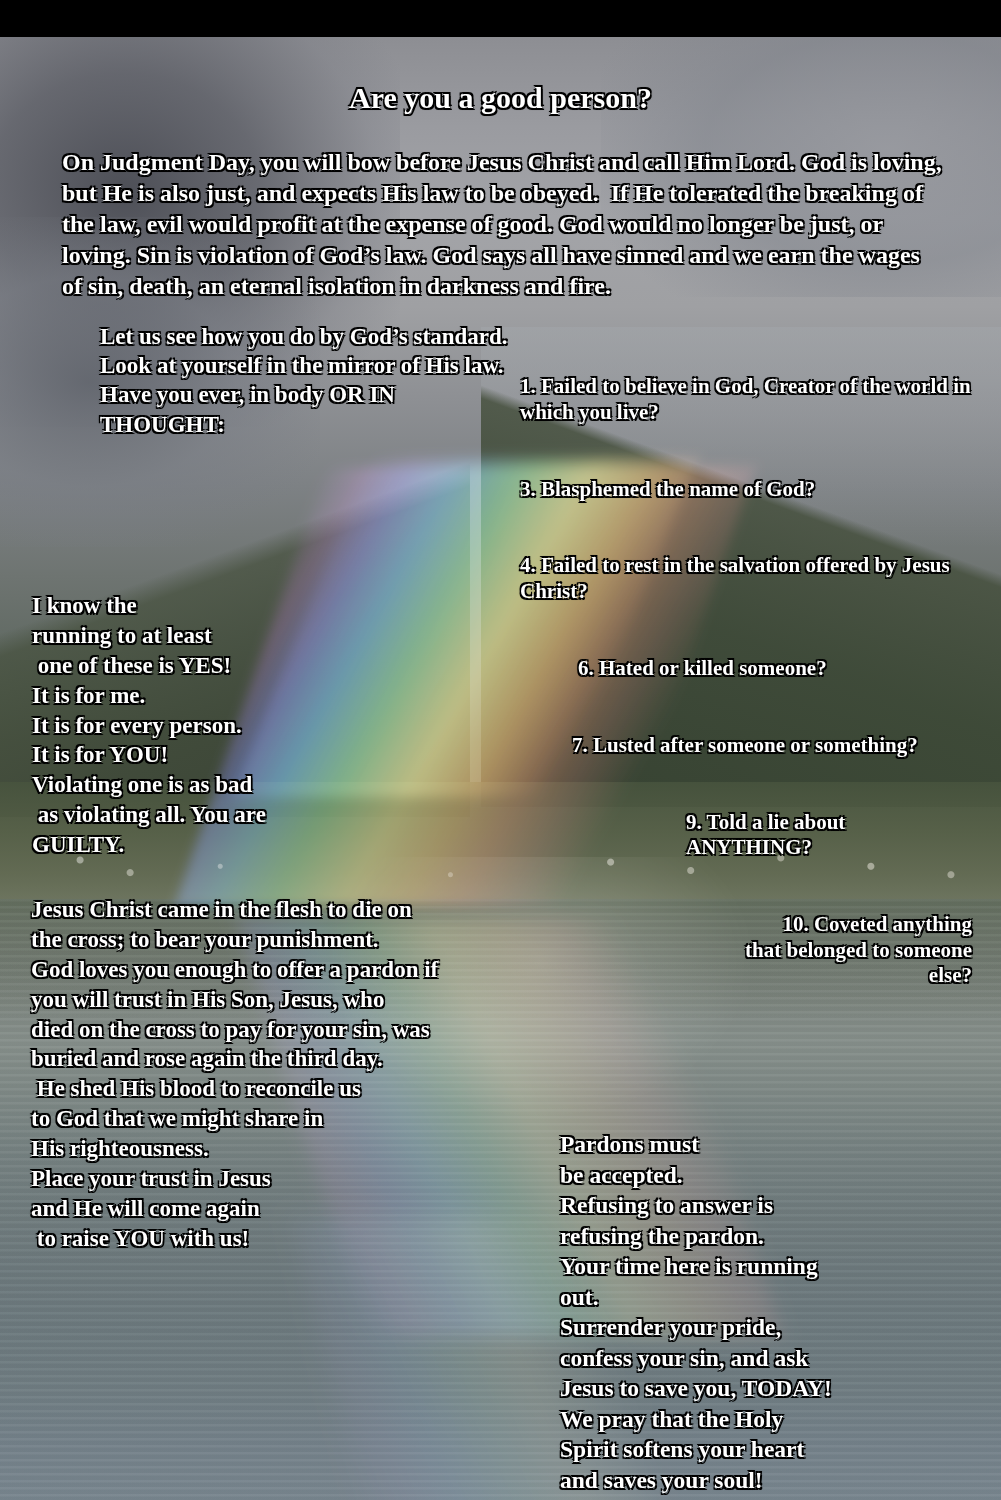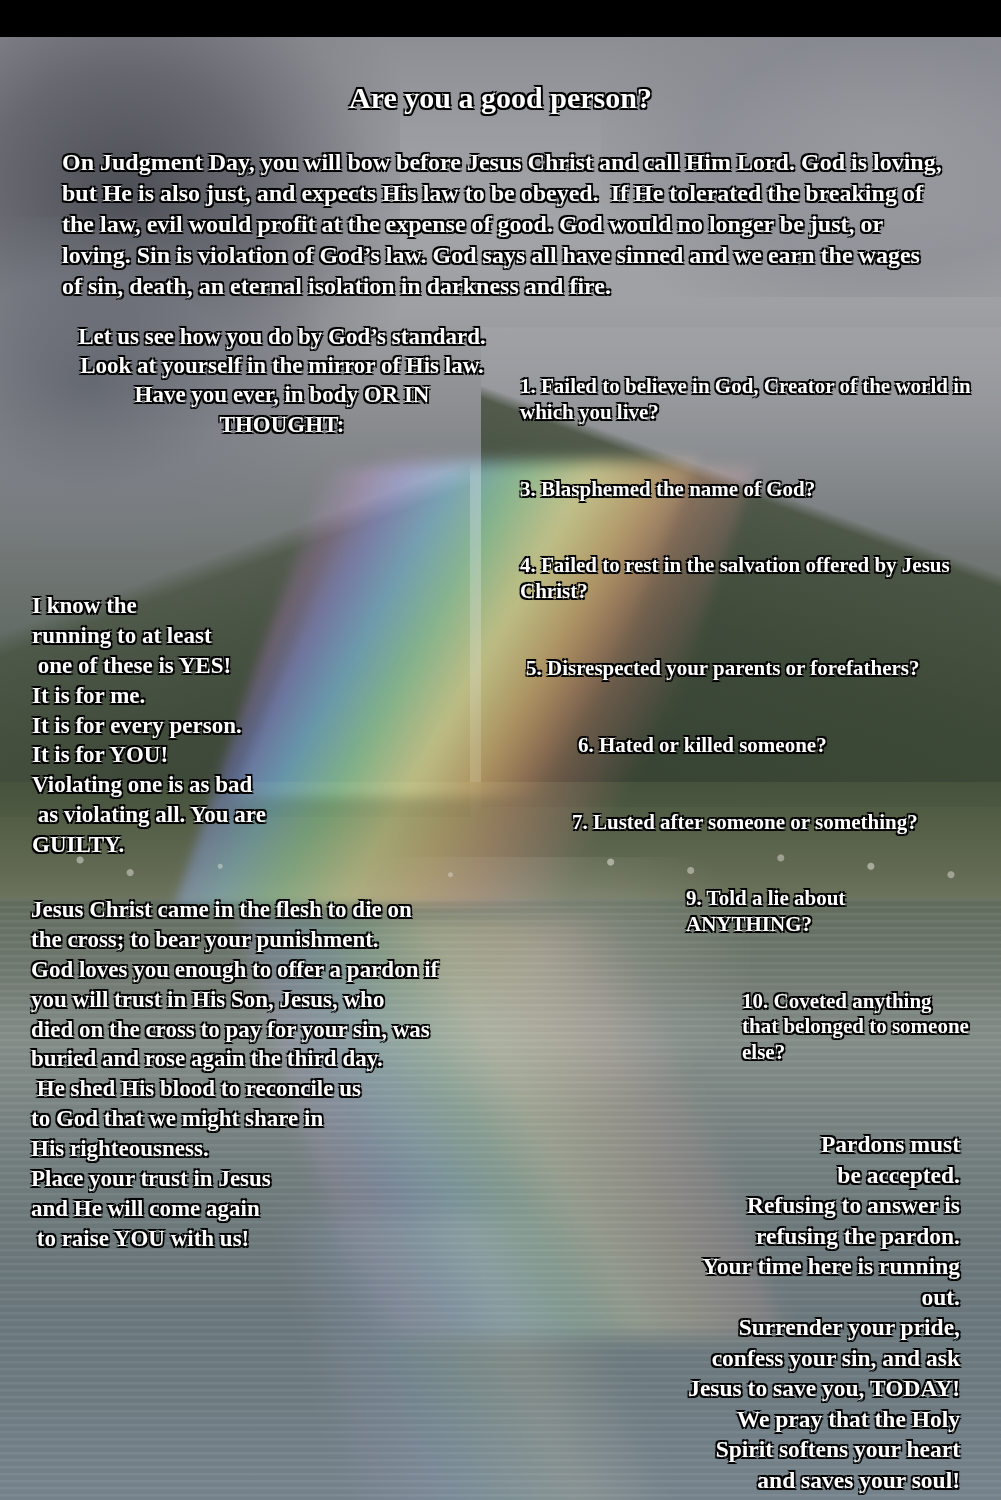--- a/index.html
+++ b/index.html
@@ -233,24 +233,23 @@
     top: 44px; left: 0; width: 1001px;
     text-align: center;
     font-size: 30px;
   }
   #intro {
     top: 110px; left: 62px; width: 880px;
     font-size: 24px;
     line-height: 1.29;
   }
   #standard {
-    top: 285px; left: 72px; width: 420px;
+    top: 285px; left: 100px; width: 420px;
     font-size: 23px;
     line-height: 1.27;
-    text-align: center;
   }
   #commandments {
     top: 286px; left: 520px; width: 452px;
     font-size: 21px;
     line-height: 1.22;
   }
   #commandments .cmd { display: block; }
   #guilty {
     top: 554px; left: 32px; width: 400px;
     font-size: 23px;
@@ -258,21 +257,20 @@
   }
   #gospel {
     top: 858px; left: 31px; width: 545px;
     font-size: 23px;
     line-height: 1.3;
   }
   #pardon {
     top: 1092px; left: 560px; width: 400px;
     font-size: 23.5px;
     line-height: 1.3;
-    text-align: right;
   }
 </style>
 </head>
 <body>
 
 <div id="poster">
 
   <div class="layer cloud-top-right"></div>
   <div class="layer mtn-right-haze"></div>
   <div class="layer mtn-right"></div>
@@ -296,25 +294,24 @@
   <div class="txt" id="title">Are you a good person?</div>
 
   <div class="txt" id="intro">On Judgment Day, you will bow before Jesus Christ and call Him Lord. God is loving, but He is also just, and expects His law to be obeyed.  If He tolerated the breaking of the law, evil would profit at the expense of good. God would no longer be just, or loving. Sin is violation of God’s law. God says all have sinned and we earn the wages of sin, death, an eternal isolation in darkness and fire.</div>
 
   <div class="txt" id="standard">Let us see how you do by God’s standard.  Look at yourself in the mirror of His law. Have you ever, in body OR IN THOUGHT:</div>
 
   <div class="txt" id="commandments">
     <span class="cmd" style="text-indent:0">1. Failed to believe in God, Creator of the world in which you live?</span>
     <span class="cmd" style="text-indent:0">3. Blasphemed the name of God?</span>
     <span class="cmd" style="text-indent:0">4. Failed to rest in the salvation offered by Jesus Christ?</span>
-    <span class="cmd" style="padding-left:6px;">5. Disrespected your parents or forefathers?</span>
     <span class="cmd" style="padding-left:58px;">6. Hated or killed someone?</span>
     <span class="cmd" style="padding-left:52px;">7. Lusted after someone or something?</span>
     <span class="cmd" style="padding-left:166px;">9. Told a lie about ANYTHING?</span>
-    <span class="cmd" style="padding-left:222px;">10. Coveted anything that belonged to someone else?</span>
+    <span class="cmd" style="padding-left:222px;text-align:right;">10. Coveted anything that belonged to someone else?</span>
   </div>
 
   <div class="txt" id="guilty">I know the
 running to at least
  one of these is YES!
 It is for me.
 It is for every person.
 It is for YOU!
 Violating one is as bad
  as violating all. You are

